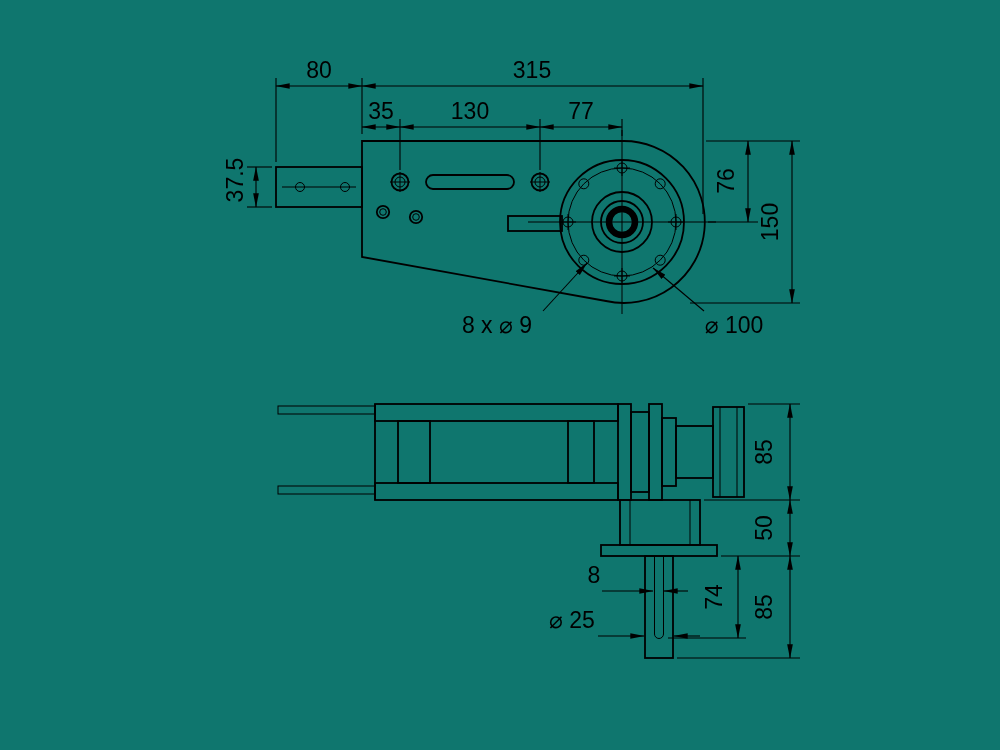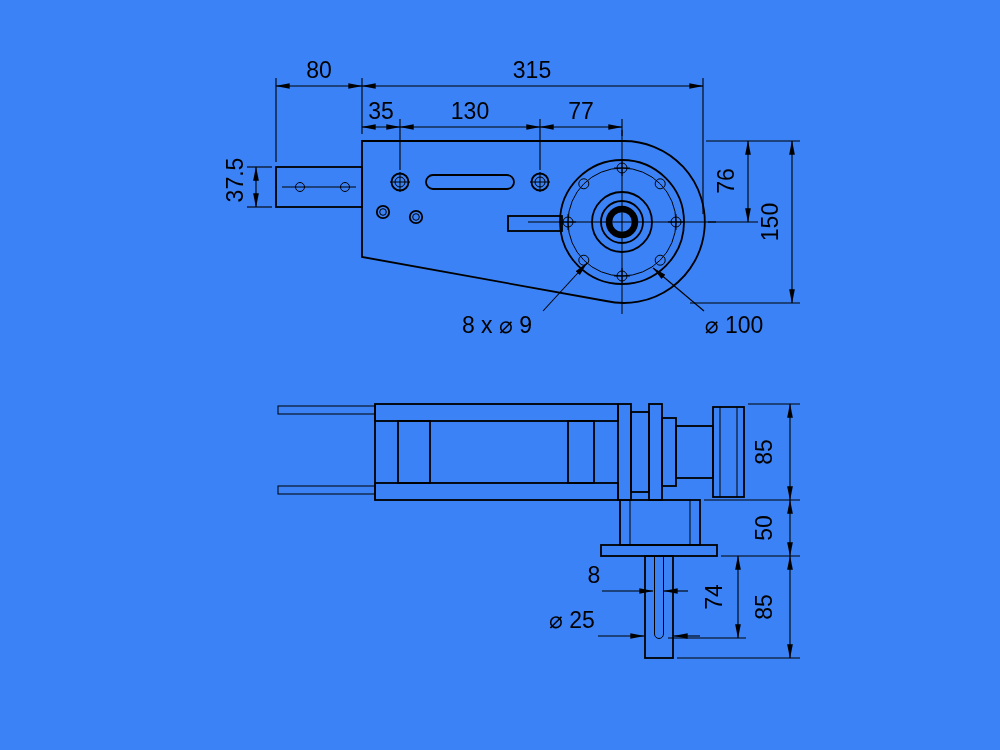--- a/index.html
+++ b/index.html
@@ -1,16 +1,16 @@
 <!DOCTYPE html>
 <html><head>
 <meta charset="utf-8">
 <style>
   html,body{margin:0;padding:0;background:#ffffff;}
-  .page{width:1000px;height:750px;background:#3b82f6;position:relative;overflow:hidden;}
+  .page{width:1000px;height:750px;background:#0f766e;position:relative;overflow:hidden;}
   svg{display:block;}
   .ol{stroke:#000;stroke-width:1.8;fill:none;}
   .thick-ring{stroke:#000;stroke-width:6.5;fill:none;}
   .thin{stroke:#000;stroke-width:1;fill:none;}
   .dl{stroke:#000;stroke-width:1.1;fill:none;}
   .dim-text{font-family:"Liberation Sans","DejaVu Sans",sans-serif;font-size:23px;fill:#000;text-anchor:middle;}
 </style>
 </head>
 <body>
 

